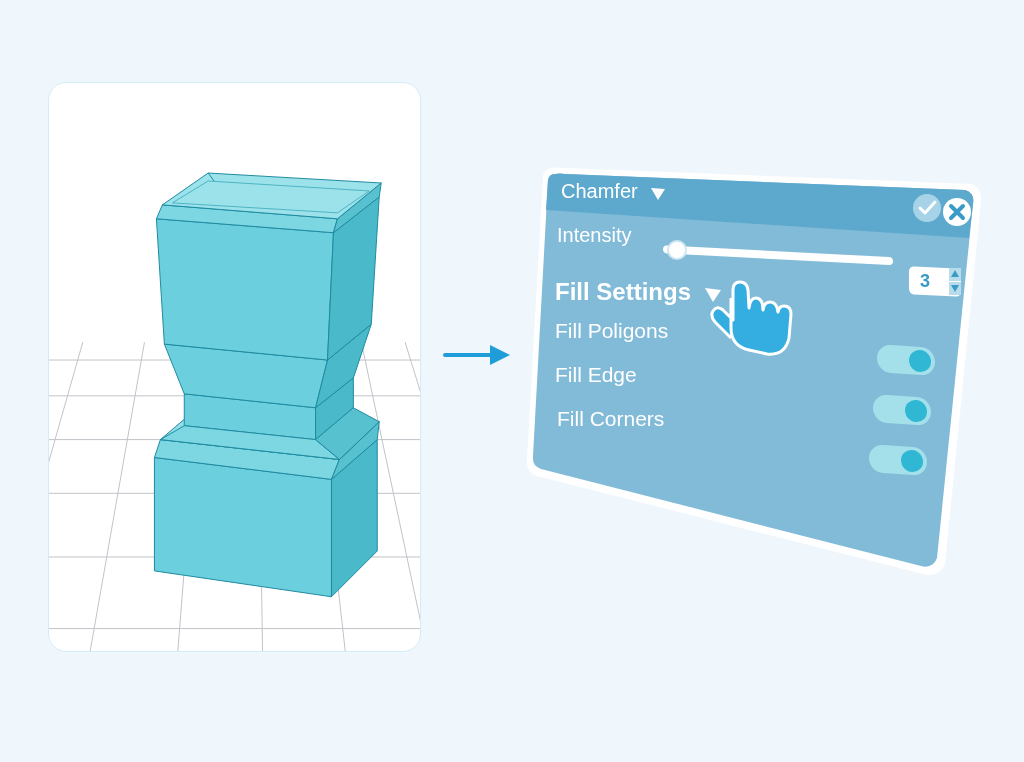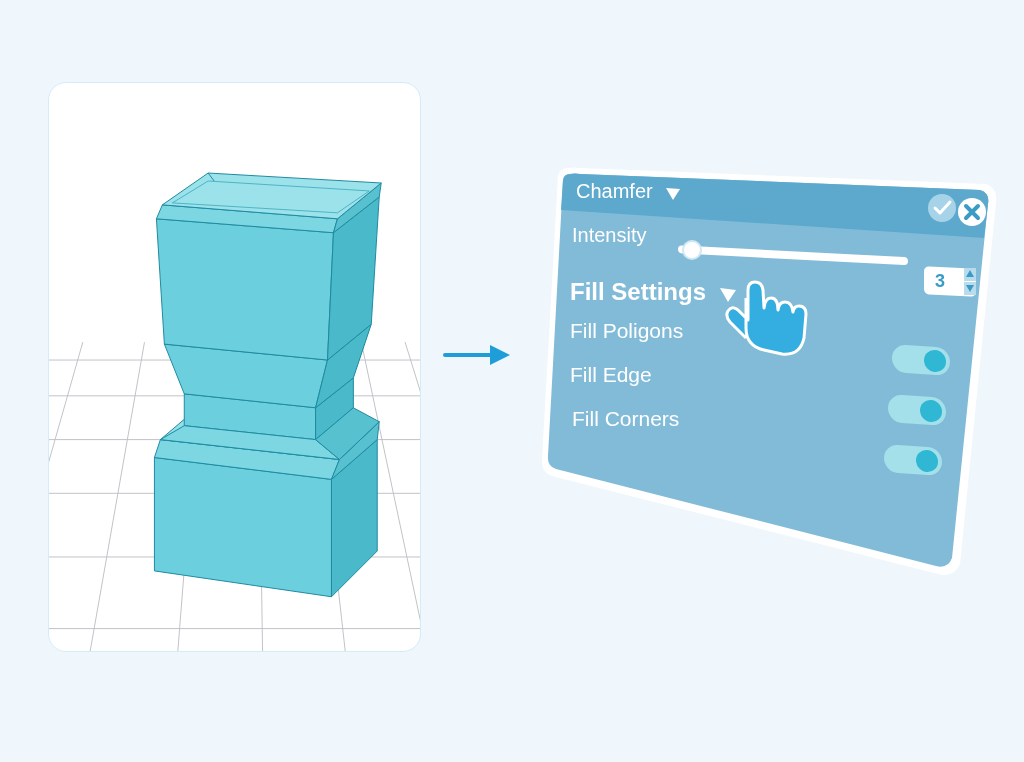--- a/index.html
+++ b/index.html
@@ -26,21 +26,21 @@
   .viewport-card svg { display: block; width: 100%; height: 100%; }
   .arrow {
     position: absolute;
     left: 442px;
     top: 335px;
     width: 70px;
     height: 40px;
   }
   .panel-wrap {
     position: absolute;
-    left: 540px;
+    left: 525px;
     top: 160px;
     width: 460px;
     height: 430px;
     perspective: 1200px;
   }
   .panel-wrap svg { position: absolute; left: 0; top: 0; }
 </style>
 </head>
 <body>
 

